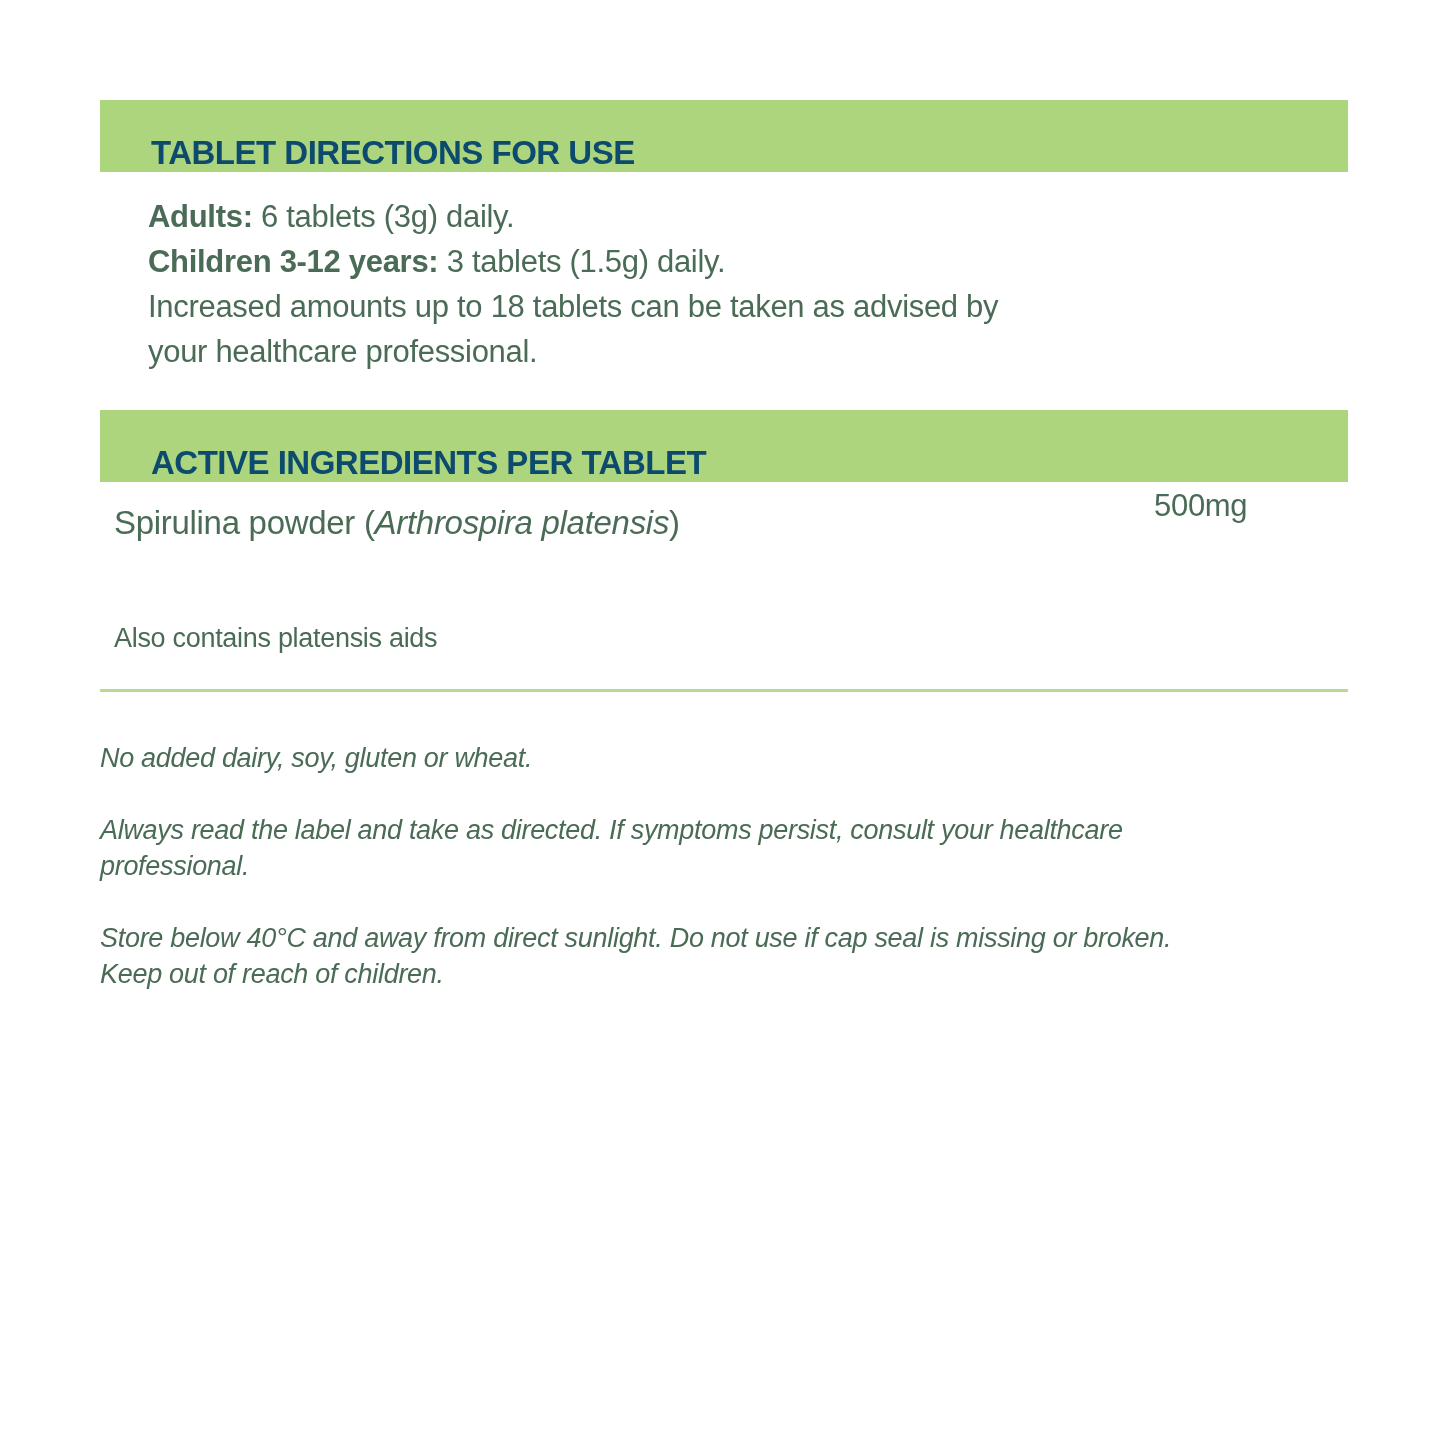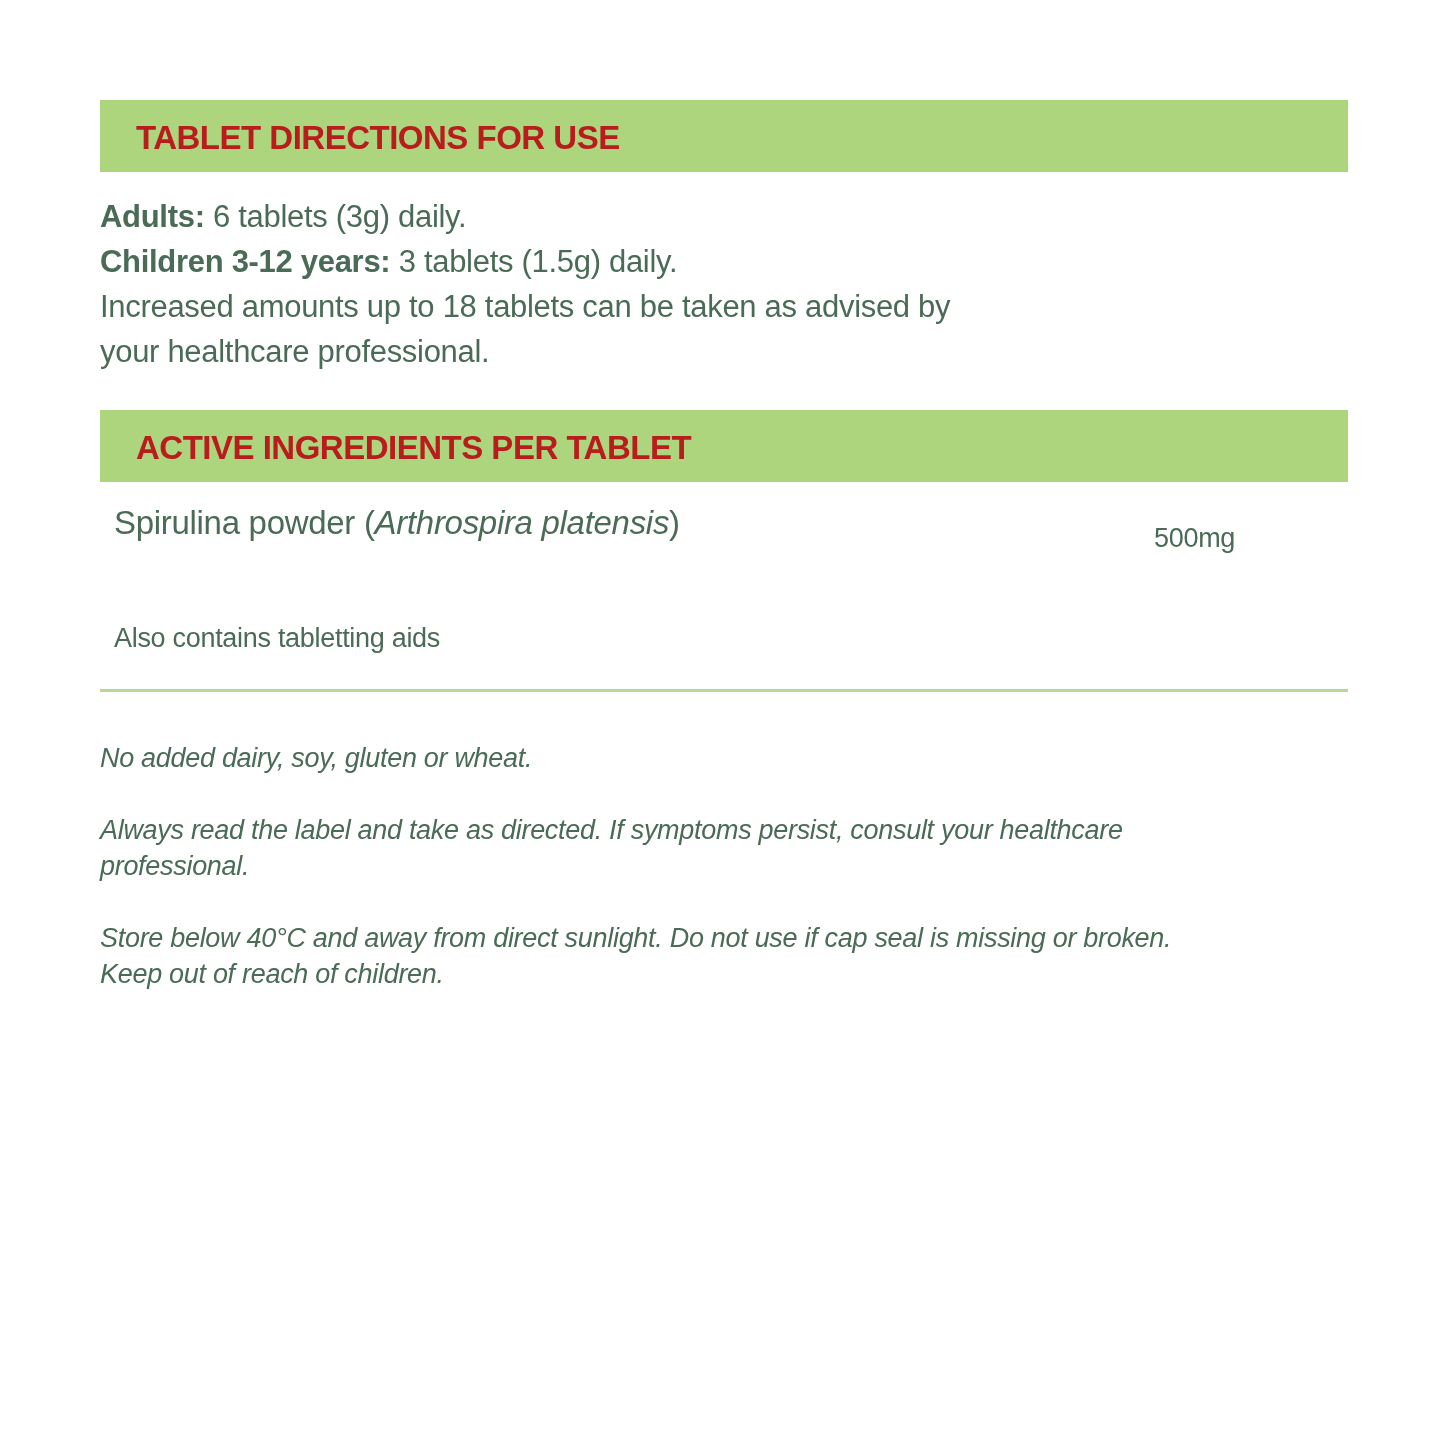--- a/index.html
+++ b/index.html
@@ -1,25 +1,25 @@
 <!DOCTYPE html>
 <html><head>
   <meta charset="utf-8">
   <style>
     html, body { margin: 0; padding: 0; background: #ffffff; }
     body { width: 1448px; height: 1448px; position: relative; font-family: "Liberation Sans", sans-serif; color: #4a6b55; }
     .band { position: absolute; left: 100px; width: 1248px; height: 72px; background: #add57e; }
-    .band h2 { margin: 0; position: absolute; left: 36px; top: 0; line-height: 76px; font-size: 33px; font-weight: 700; color: #b91c1c; letter-spacing: -0.5px; }
+    .band h2 { margin: 15px; position: absolute; left: 36px; top: 0; line-height: 76px; font-size: 33px; font-weight: 700; color: #0c4a6e; letter-spacing: -0.5px; }
     .band1 { top: 100px; }
     .band2 { top: 410px; }
     .directions { position: absolute; left: 100px; top: 194px; width: 1100px; font-size: 31px; line-height: 45px; letter-spacing: -0.3px; }
-    .directions .line { display: block; white-space: nowrap; }
+    .directions .line { display: block; white-space: nowrap; margin-left: 48px; }
     .directions b { font-weight: 700; color: #4a6b55; }
     .ing-row { position: absolute; left: 114px; top: 503px; width: 1200px; font-size: 33px; line-height: 40px; letter-spacing: -0.3px; }
-    .ing-amount { position: absolute; left: 1154px; top: 518px; font-size: 27px; line-height: 40px; letter-spacing: -0.3px; }
+    .ing-amount { position: absolute; left: 1154px; top: 486px; font-size: 31px; line-height: 40px; letter-spacing: -0.3px; }
     .also { position: absolute; left: 114px; top: 618px; font-size: 27px; line-height: 40px; letter-spacing: -0.3px; }
     .rule { position: absolute; left: 100px; top: 689px; width: 1248px; height: 3px; background: #b6da92; }
     .notes { position: absolute; left: 100px; top: 740px; width: 1140px; font-size: 27px; line-height: 36px; letter-spacing: -0.3px; }
     .notes p { margin: 0 0 36px 0; font-style: italic; }
   </style>
 </head>
 <body>
 
 <div class="band band1">
   <h2>TABLET DIRECTIONS FOR USE</h2>
@@ -34,21 +34,21 @@
 
 <div class="band band2">
   <h2>ACTIVE INGREDIENTS PER TABLET</h2>
 </div>
 
 <div class="ing-row">
   <span>Spirulina powder (</span><i>Arthrospira platensis</i><span>)</span>
 </div>
 <div class="ing-amount">500mg</div>
 
-<div class="also">Also contains tabletting aids</div>
+<div class="also">Also contains platensis aids</div>
 
 <div class="rule"></div>
 
 <div class="notes">
   <p>No added dairy, soy, gluten or wheat.</p>
   <p>Always read the label and take as directed. If symptoms persist, consult your healthcare professional.</p>
   <p>Store below 40°C and away from direct sunlight. Do not use if cap seal is missing or broken. Keep out of reach of children.</p>
 </div>
 
 </body></html>

